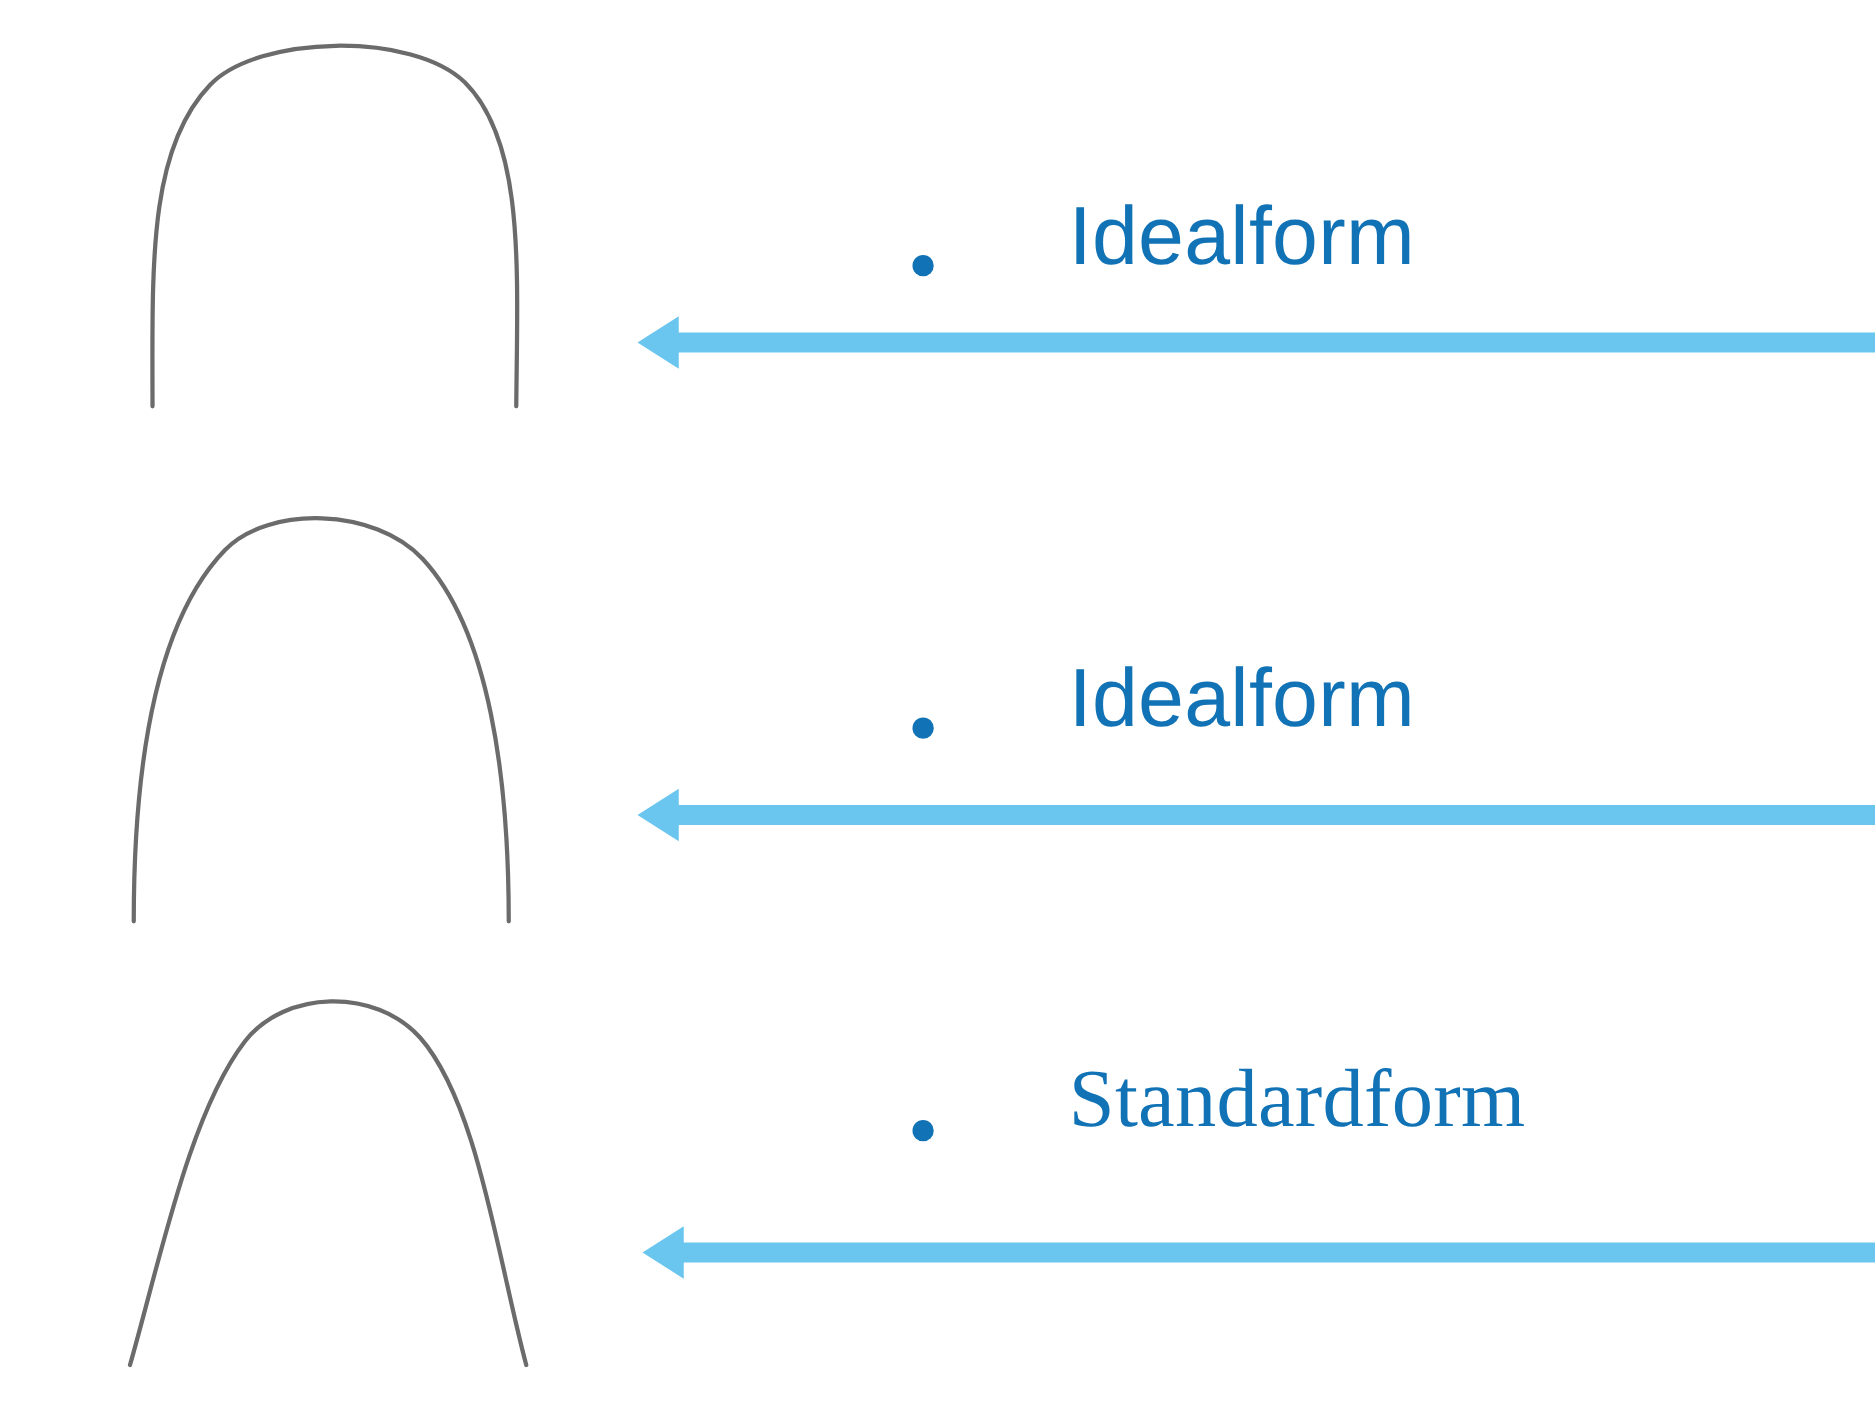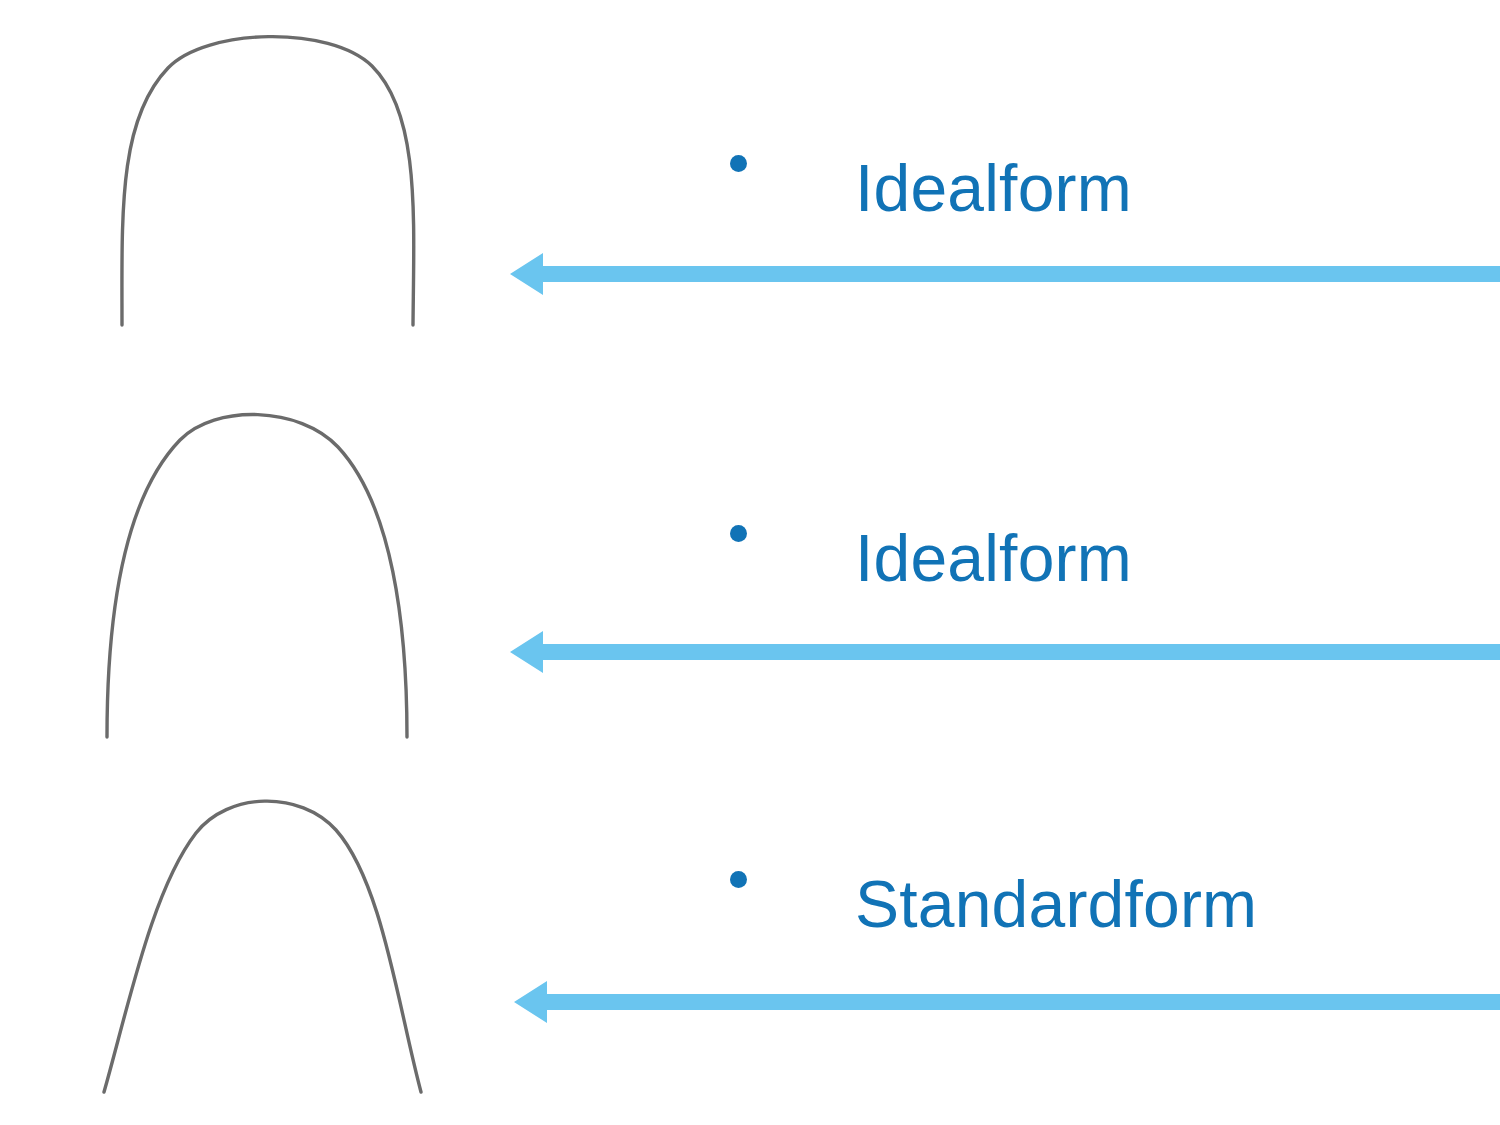--- a/index.html
+++ b/index.html
@@ -38,21 +38,21 @@
   }
 
   #arch-1 { top: 0px;   height: 380px; }
   #arch-2 { top: 392px; height: 380px; }
   #arch-3 { top: 780px; height: 345px; }
 
   
   .bullet-row {
     position: absolute;
     display: flex;
-    align-items: flex-start;
+    align-items: flex-end;
     left: 730px;
   }
   .bullet-dot {
     width: 17px;
     height: 17px;
     border-radius: 50%;
     background: #1173b6;
     flex: 0 0 auto;
   }
   .bullet-label {
@@ -60,21 +60,21 @@
     color: #1173b6;
     font-size: 66px;
     line-height: 1;
     font-weight: 400;
     letter-spacing: 0.2px;
     white-space: nowrap;
   }
 
   #bullet-1 { top: 155px; }
   #bullet-2 { top: 525px; }
-  #bullet-3 { top: 871px; }
+  #bullet-3 { top: 847px; font-family: Liberation Serif, serif; }
 
   
   .arrow {
     position: absolute;
     height: 46px;
     right: 0;
   }
   .arrow svg {
     display: block;
     width: 100%;

